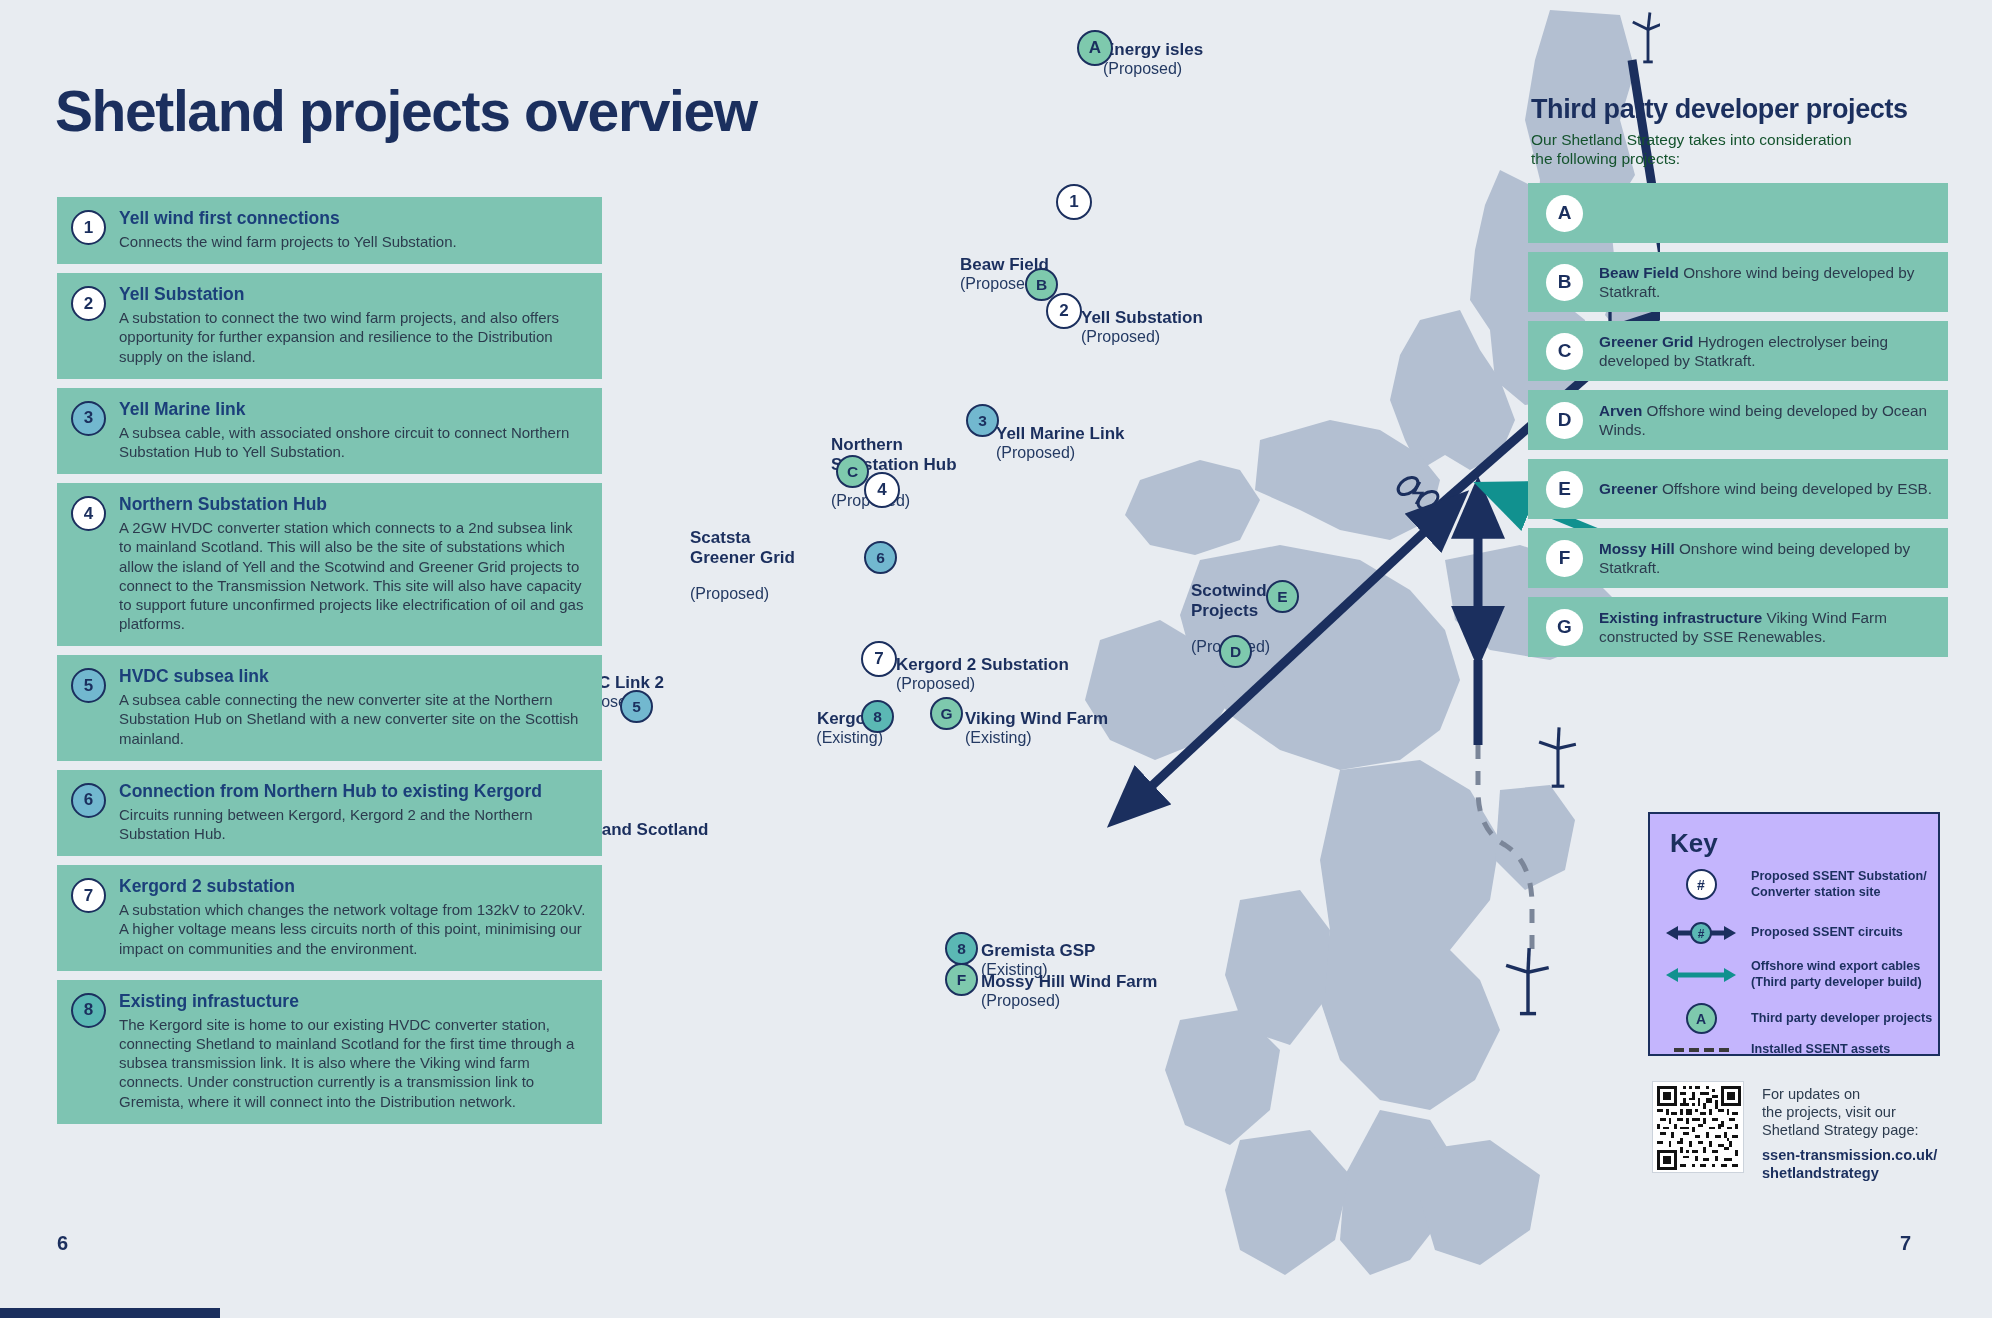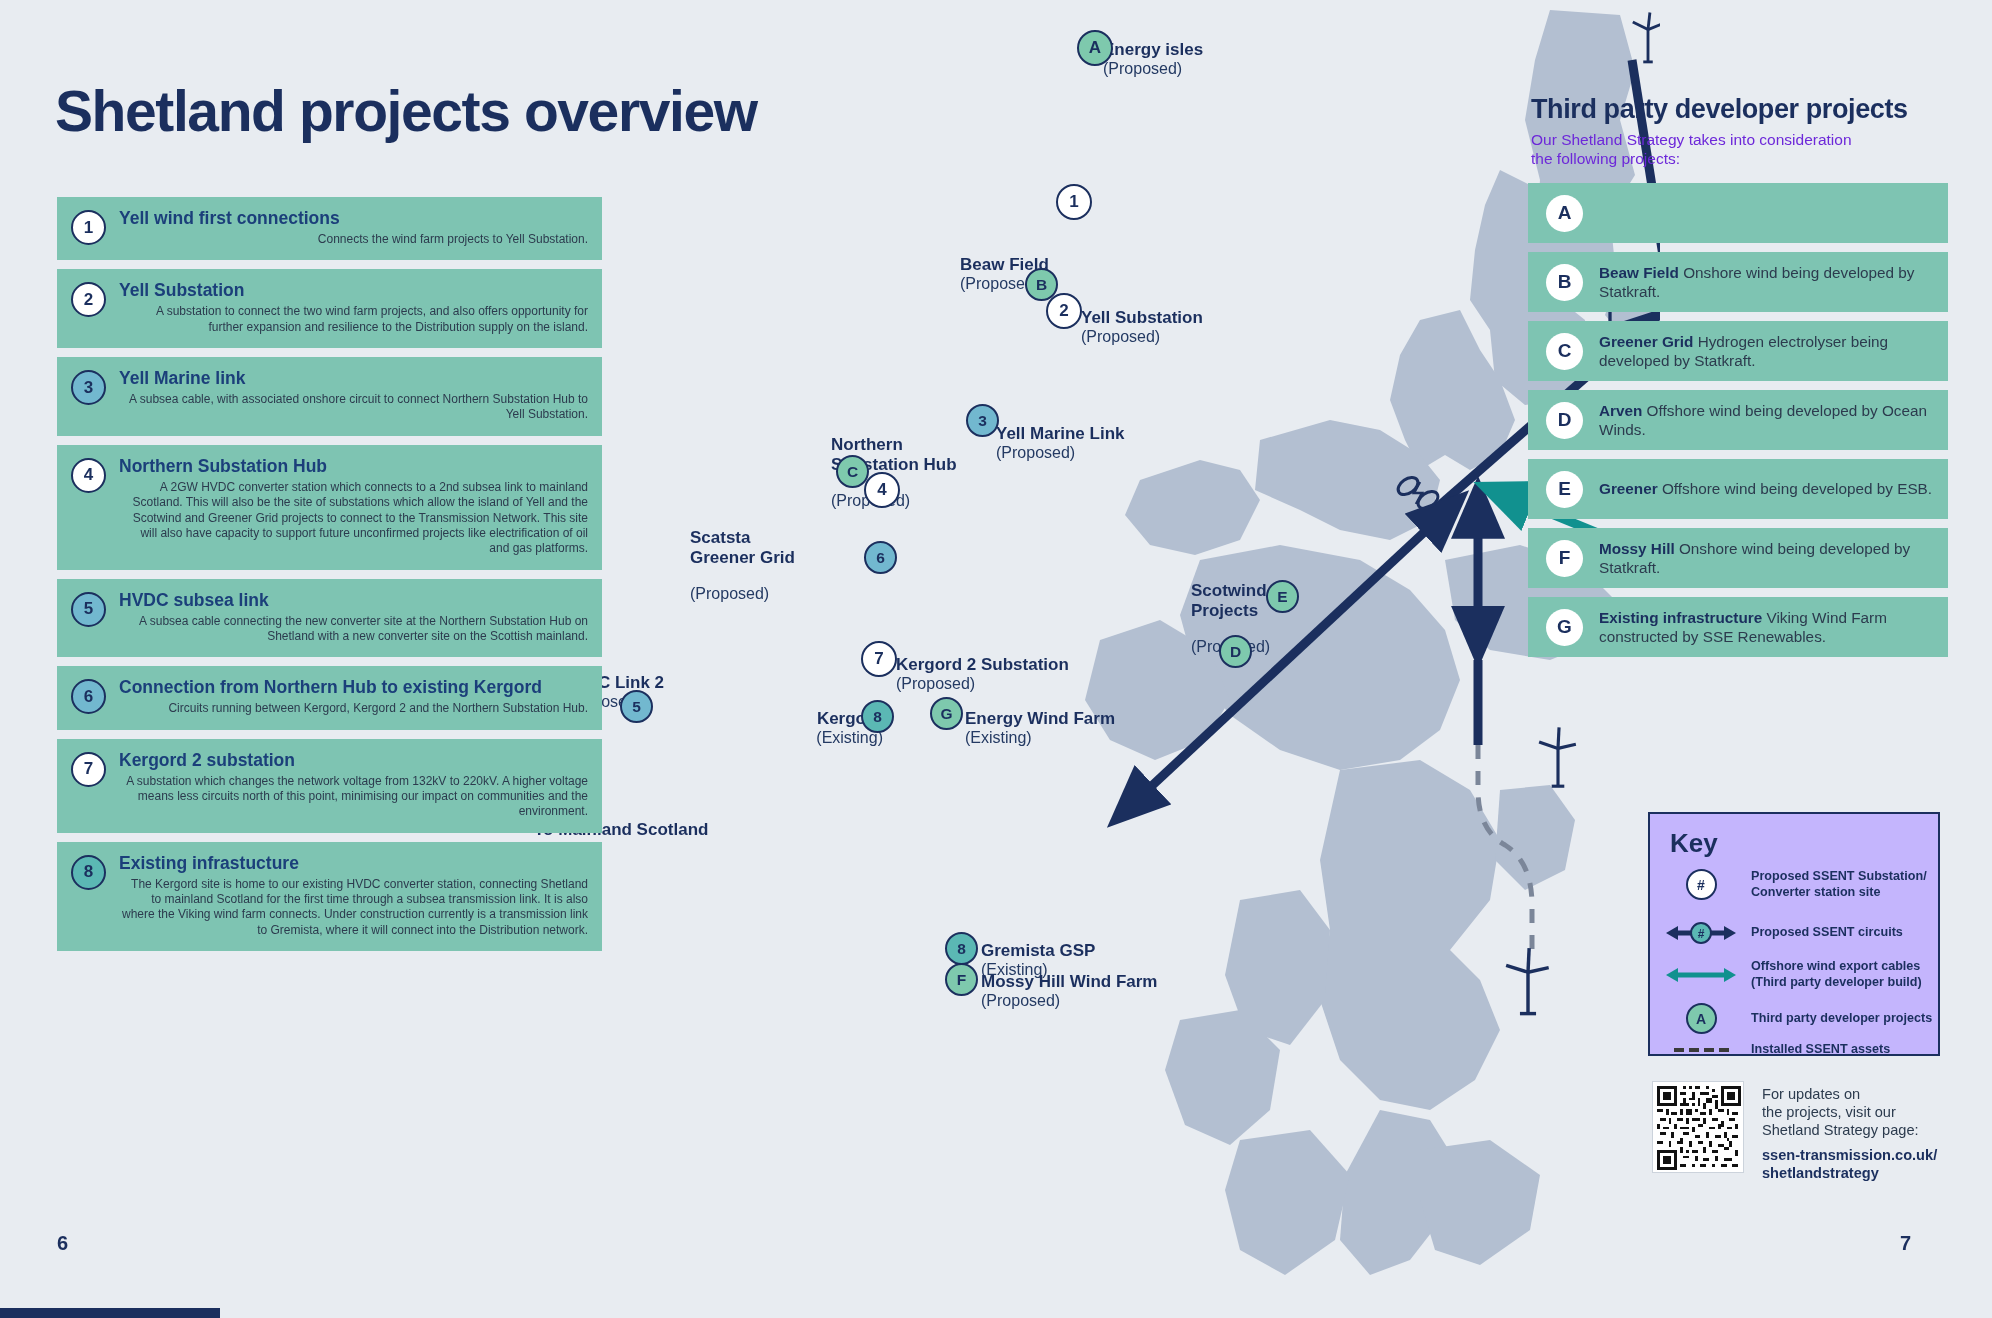--- a/index.html
+++ b/index.html
@@ -32,30 +32,30 @@
     flex:0 0 auto;width:31px;height:31px;border-radius:50%;
     border:2.4px solid #1b2f5e;background:#ffffff;
     display:flex;align-items:center;justify-content:center;
     font-size:17px;font-weight:bold;color:#1b2f5e;
     margin-top:2px;
   }
   .badge.blue{background:#72b8cf;}
   .badge.teal{background:#5bb8b4;}
   .proj-body{flex:1 1 auto;}
   .proj-title{font-size:17.5px;font-weight:bold;color:#1b3f7a;margin-bottom:3px;line-height:1.2;}
-  .proj-desc{font-size:12px;line-height:1.28;color:#2c3b4e;text-align:right;}
+  .proj-desc{font-size:15px;line-height:1.28;color:#2c3b4e;}
 
   
   .tp-title{
     position:absolute;left:1531px;top:94px;
     font-size:27px;font-weight:bold;color:#1b2f5e;letter-spacing:-0.4px;
   }
   .tp-sub{
     position:absolute;left:1531px;top:130px;width:330px;
-    font-size:15.5px;line-height:1.25;color:#6d28d9;
+    font-size:15.5px;line-height:1.25;color:#14532d;
   }
   .tp-list{position:absolute;left:1528px;top:183px;width:420px;}
   .tp-item{
     background:#7ec4b2;margin-bottom:9px;height:60px;
     display:flex;gap:16px;align-items:center;padding:0 12px 0 18px;
   }
   .tp-badge{
     flex:0 0 auto;width:37px;height:37px;border-radius:50%;
     background:#ffffff;display:flex;align-items:center;justify-content:center;
     font-size:19px;font-weight:bold;color:#1b2f5e;
@@ -268,21 +268,21 @@
     </div>
     <div class="mlabel" style="left:296px;top:655px">
       <span class="n">Kergord 2 Substation</span>
       <span class="s">(Proposed)</span>
     </div>
     <div class="mlabel" style="left:203px;top:709px;text-align:right;width:80px">
       <span class="n">Kergord</span>
       <span class="s">(Existing)</span>
     </div>
     <div class="mlabel" style="left:365px;top:709px">
-      <span class="n">Energy Wind Farm</span>
+      <span class="n">Viking Wind Farm</span>
       <span class="s">(Existing)</span>
     </div>
     <div class="mlabel" style="left:-66px;top:820px">
       <span class="n">To Mainland Scotland</span>
     </div>
     <div class="mlabel" style="left:381px;top:941px">
       <span class="n">Gremista GSP</span>
       <span class="s">(Existing)</span>
     </div>
     <div class="mlabel" style="left:381px;top:972px">

